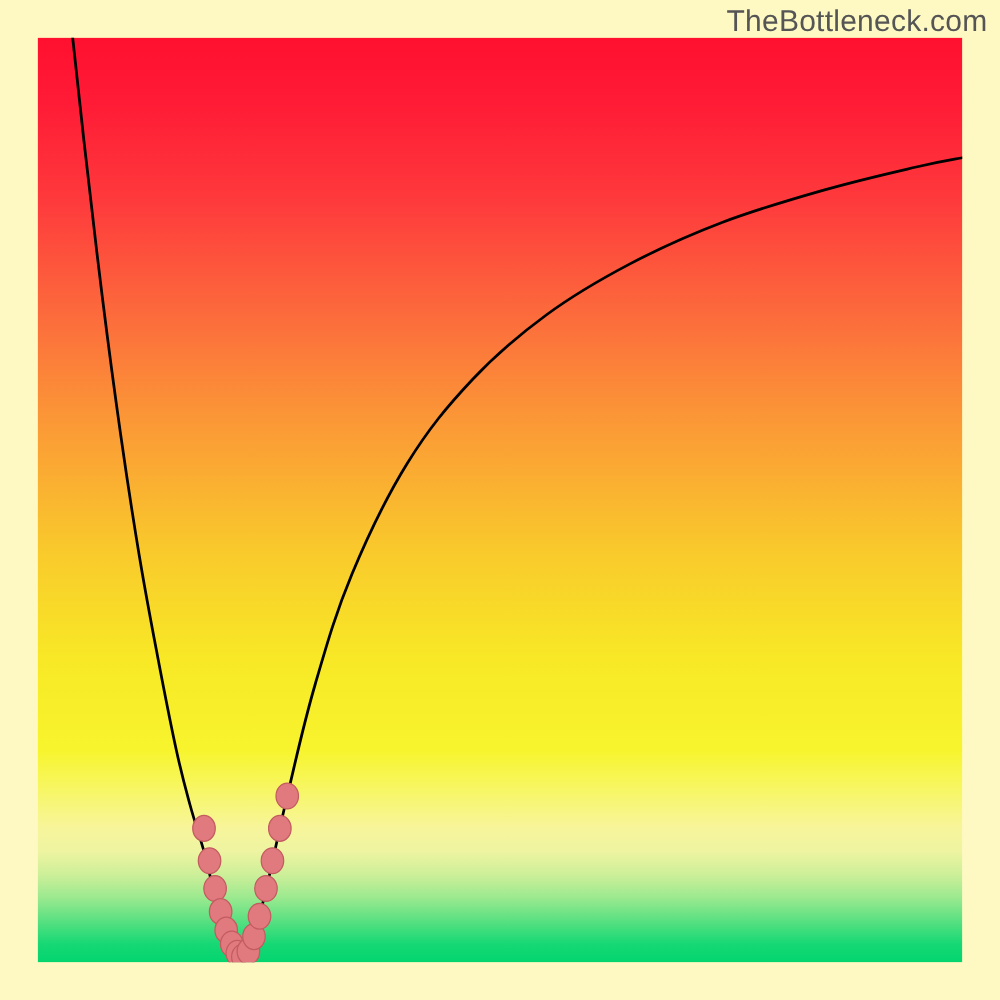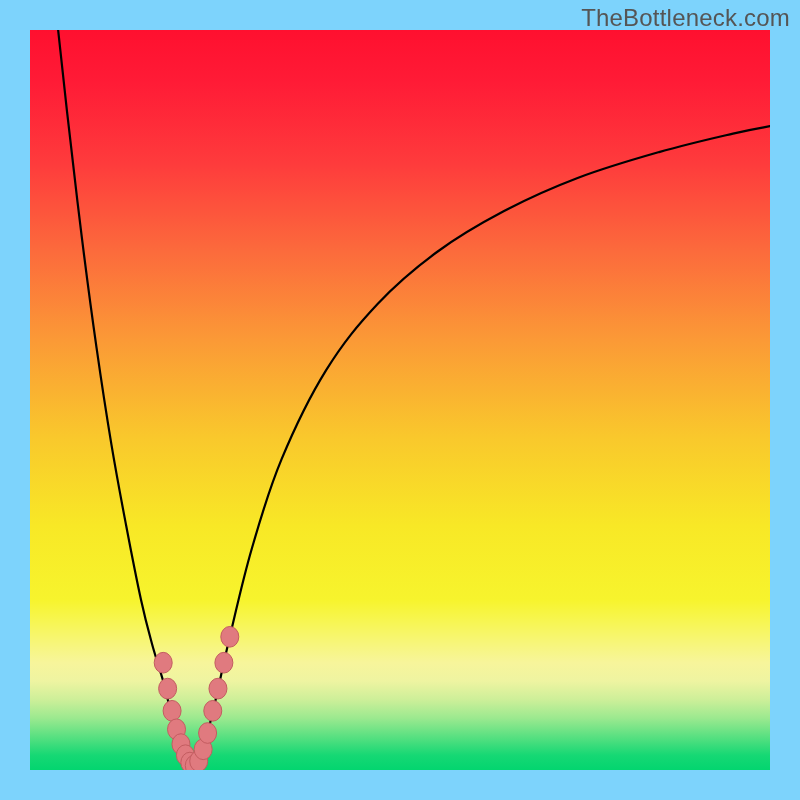--- a/index.html
+++ b/index.html
@@ -7,21 +7,21 @@
     padding: 0;
     width: 800px;
     height: 800px;
     overflow: hidden;
     font-family: -apple-system, BlinkMacSystemFont, "Segoe UI", Arial, sans-serif;
   }
   .root {
     position: relative;
     width: 800px;
     height: 800px;
-    background: #7dd3fc;
+    background: #fef9c3;
   }
   .plot {
     position: absolute;
     left: 30px;
     top: 30px;
     width: 740px;
     height: 740px;
     overflow: hidden;
   }
   .grad {

